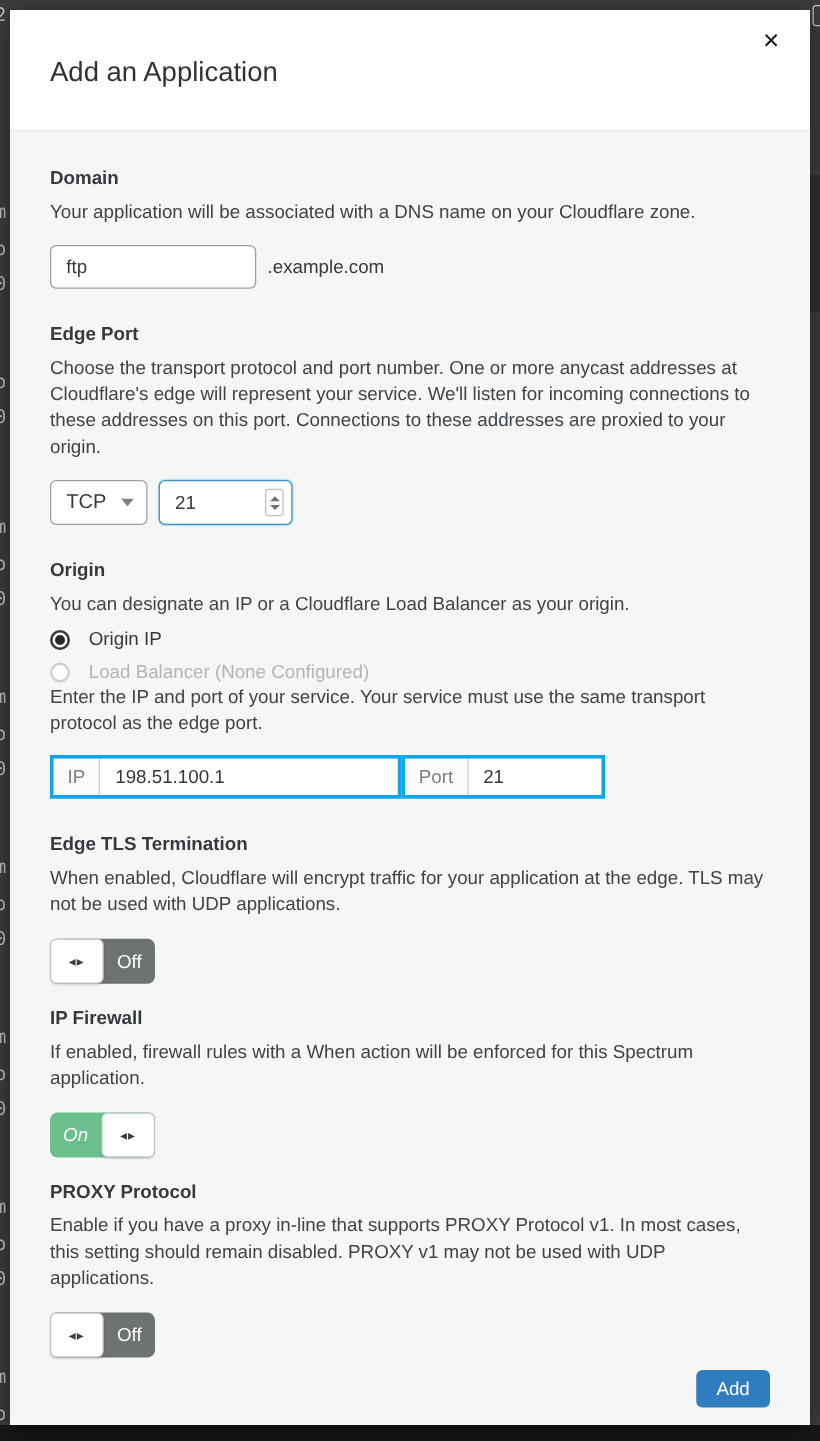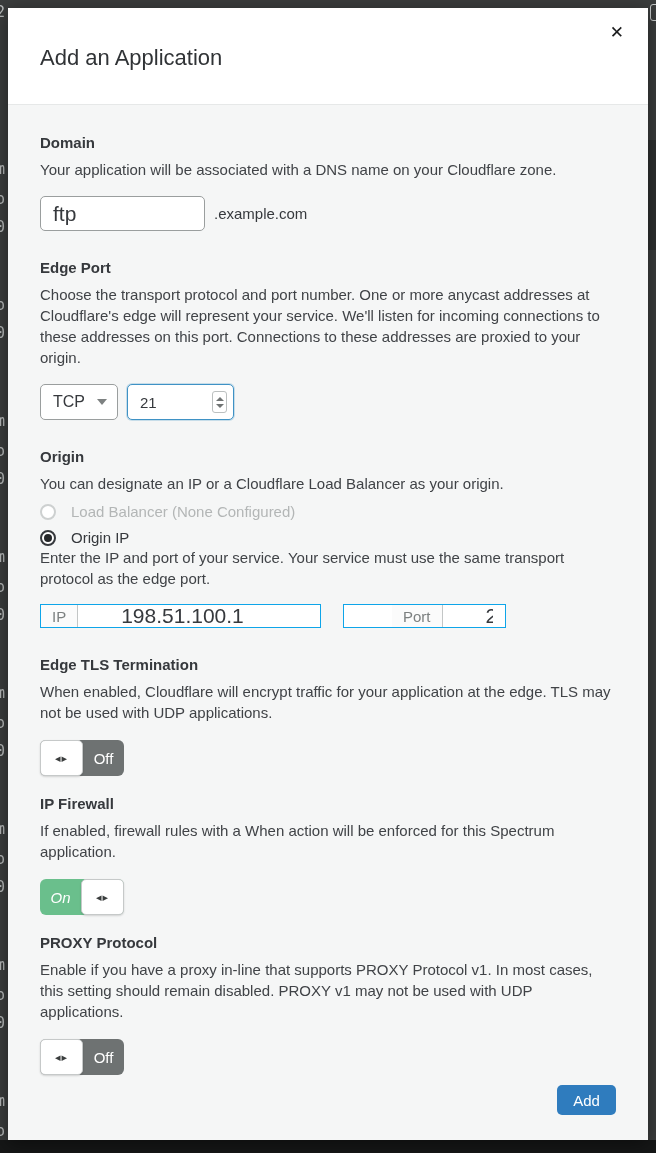--- a/index.html
+++ b/index.html
@@ -55,21 +55,21 @@
     cursor:pointer; line-height:1; padding:2px;
   }
   .modal-body { padding:29px 32px 0 32px; }
 
   .section-h { font-size:15px; font-weight:700; color:#36393d; line-height:18px; }
   .desc { font-size:15px; color:#404347; line-height:21px; margin-top:7px; max-width:576px; }
   .section { margin-top:28px; }
   .section.after-toggle { margin-top:19px; }
 
   
-  input, select { font-family:"Liberation Sans","DejaVu Sans",sans-serif; font-size:21px; color:#36393d; outline:none; }
+  input, select { font-family:"Liberation Sans","DejaVu Sans",sans-serif; font-size:15px; color:#36393d; outline:none; }
   .row { display:flex; align-items:center; margin-top:16px; }
 
   .domain-input {
     width:165px; height:35px; border:1px solid #9a9e9e; border-radius:5px;
     padding:0 12px; background:#fff;
   }
   .suffix { font-size:15px; color:#36393d; margin-left:9px; }
 
   .select-box {
     width:78px; height:36px; border:1px solid #9a9e9e; border-radius:5px;
@@ -99,29 +99,29 @@
     width:16px; height:16px; border-radius:50%; border:2px solid #36393d;
     display:flex; align-items:center; justify-content:center; background:#fff; cursor:pointer; flex:none;
   }
   .radio-circle .dot { width:8px; height:8px; border-radius:50%; background:#26282a; }
   .radio-circle.disabled { border-color:#cdd0d0; cursor:default; }
   .radio-label { font-size:15px; color:#36393d; margin-left:15px; }
   .radio-label.disabled { color:#b3b6b6; }
 
   
   .pg-row { display:flex; margin-top:15px; }
-  .input-group { display:flex; height:24px; border:1px solid #0ea5e9; background:#fff;gap:31px; }
+  .input-group { display:flex; height:35px; border:3px solid #0ea5e9; background:#fff; }
   .input-group .prefix {
     display:flex; align-items:center; padding:0 11px; font-size:15px; color:#7c8080;
     background:#fbfbfb; border-right:1px solid #c3c6c6;
   }
   .input-group input { border:none; padding:0 12px; background:#fff; }
   .ip-group { width:281px; }
   .ip-group input { width:100%; }
-  .origin-port-group { width:163px; margin-left:22px;padding-left:48px; }
+  .origin-port-group { width:163px; margin-left:0; }
   .origin-port-group input { width:100%; }
 
   
   .toggle {
     width:84px; height:36px; border-radius:6px; display:flex; overflow:visible;
     cursor:pointer; margin-top:17px; position:relative;
   }
   .toggle .side-label {
     flex:1; display:flex; align-items:center; justify-content:center;
     color:#fff; font-size:15px;
@@ -212,28 +212,28 @@
           </span>
         </div>
       </div>
     </div>
 
     <div class="section">
       <div class="section-h">Origin</div>
       <div class="desc">You can designate an IP or a Cloudflare Load Balancer as your origin.</div>
 
       <div class="radio-row">
-        <span class="radio-circle disabled"></span>
-        <span class="radio-label disabled">Load Balancer (None Configured)</span>
-      </div>
-      <div class="radio-row">
         <span class="radio-circle">
             <span class="dot"></span>
           </span>
         <span class="radio-label">Origin IP</span>
+      </div>
+      <div class="radio-row">
+        <span class="radio-circle disabled"></span>
+        <span class="radio-label disabled">Load Balancer (None Configured)</span>
       </div>
 
       <div class="desc" style="margin-top:1px;">Enter the IP and port of your service. Your service must use the same transport protocol as the edge port.</div>
 
       <div class="pg-row">
         <div class="input-group ip-group">
           <span class="prefix">IP</span>
           <input type="text" value="198.51.100.1" style="">
         </div>
         <div class="input-group origin-port-group">

